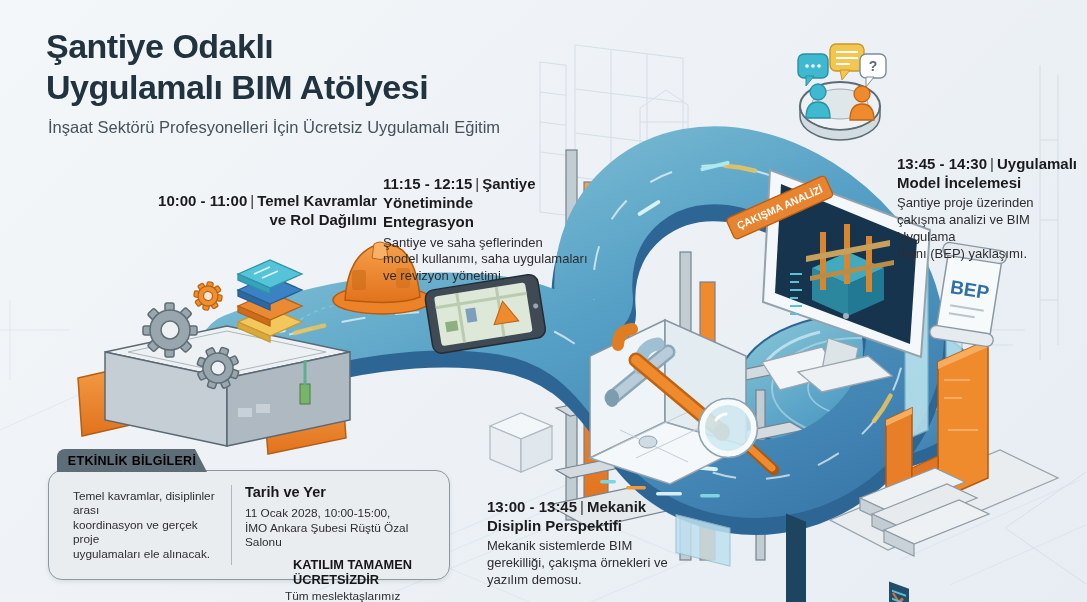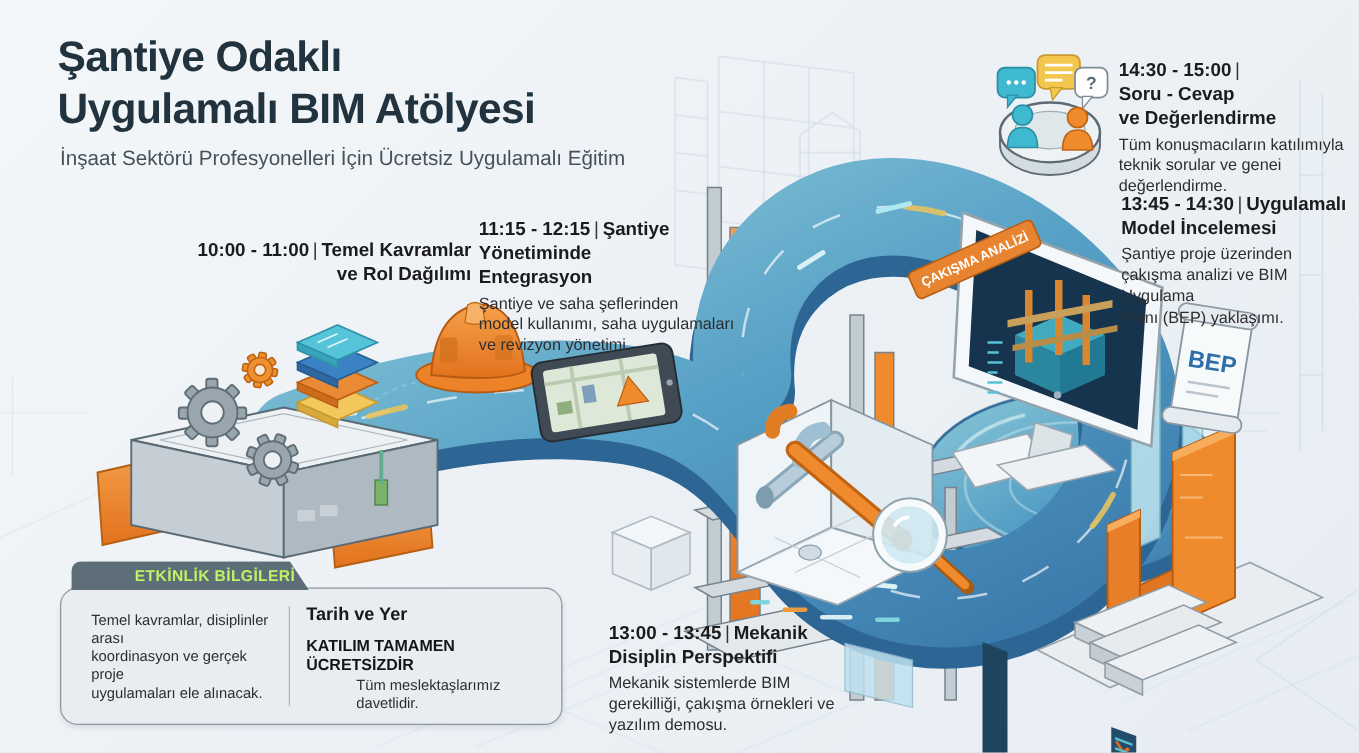--- a/index.html
+++ b/index.html
@@ -16,34 +16,34 @@
   .session .head .t{white-space:pre-line;}
   .session .sep{font-weight:400; color:#333; padding:0 3px;}
   .session .desc{margin-top:3px; font-size:13px; color:#2d2d30; line-height:1.3;
                  white-space:pre-line; font-weight:400;}
   .s0{left:107px; top:191px; width:270px;text-align:right;}
   .s1{left:383px; top:174px; width:230px;}
   .s2{left:487px; top:497px; width:230px;}
   .s3{left:897px; top:154px; width:190px;}
   .s4{left:895px; top:47px;  width:190px;}
   .info-tab{position:absolute; left:57px; top:449px; width:150px; height:23px;
-            background:#5d6e78; color:#bef264; font-size:12.5px; font-weight:700;
+            background:#5d6e78; color:#000000; font-size:12.5px; font-weight:700;
             letter-spacing:.3px; display:flex; align-items:center; justify-content:center;
             border-radius:8px 10px 0 0; clip-path:polygon(0 0,92% 0,100% 100%,0 100%);
-            z-index:3;padding-left:40px;}
+            z-index:3;}
   .info-box{position:absolute; left:48px; top:470px; width:400px; height:108px;
             background:#e9edf0; border:1.5px solid #8c97a0; border-radius:14px;
             box-shadow:0 2px 4px rgba(60,80,95,.12); z-index:2;}
   .info-col-l{position:absolute; left:24px; top:13px; width:152px;}
   .info-col-r{position:absolute; left:196px; top:13px; width:192px;}
   .info-div{position:absolute; left:182px; top:14px; bottom:14px; width:1px; background:#aeb8bf;}
   .info-h{font-size:14.5px; font-weight:700; color:#17181a; line-height:1.18;
           white-space:pre-line;}
   .info-b{margin-top:5px; font-size:11.8px; color:#2e2e31; line-height:1.22; white-space:pre-line;}
-  .info-hl{margin-top:8px; font-size:12.8px; font-weight:700; color:#141517;}
+  .info-hl{margin-top:8px; font-size:12.8px; font-weight:700; color:#141517;margin-left:48px;}
   .info-n{margin-top:2px; font-size:11.8px; color:#2e2e31;margin-left:40px;}
 </style>
 </head>
 <body>
 
 <div class="poster">
 
 <svg width="1087" height="602" viewBox="0 0 1087 602">
   <defs>
     <linearGradient id="gradRoad" x1="0" y1="0" x2="1" y2="1">
@@ -346,37 +346,31 @@
 </div>
 
 <div class="session s3">
   <div class="head"><span>13:45 - 14:30</span><span class="sep">|</span><span class="t">Uygulamalı
 Model İncelemesi</span></div>
   <div class="desc">Şantiye proje üzerinden
 çakışma analizi ve BIM Uygulama
 Planı (BEP) yaklaşımı.</div>
 </div>
 
-<div class="session s4">
-  <div class="head"><span>14:30 - 15:00</span><span class="sep">|</span><span class="t">
-Soru - Cevap
-ve Değerlendirme</span></div>
-  <div class="desc">Tüm konuşmacıların katılımıyla
-teknik sorular ve genei
-değerlendirme.</div>
-</div>
 
 <div class="info-tab">ETKİNLİK BİLGİLERİ</div>
 <div class="info-box">
   <div class="info-col-l">
     <div class="info-b">Temel kavramlar, disiplinler arası
 koordinasyon ve gerçek proje
 uygulamaları ele alınacak.</div>
   </div>
   <div class="info-div"></div>
   <div class="info-col-r">
     <div class="info-h">Tarih ve Yer</div>
+    <div class="info-b">11 Ocak 2028, 10:00-15:00,
+İMO Ankara Şubesi Rüştü Özal Salonu</div>
     <div class="info-hl">KATILIM TAMAMEN ÜCRETSİZDİR</div>
     <div class="info-n">Tüm meslektaşlarımız davetlidir.</div>
   </div>
 </div>
 
 </div>
 
 </body></html>

